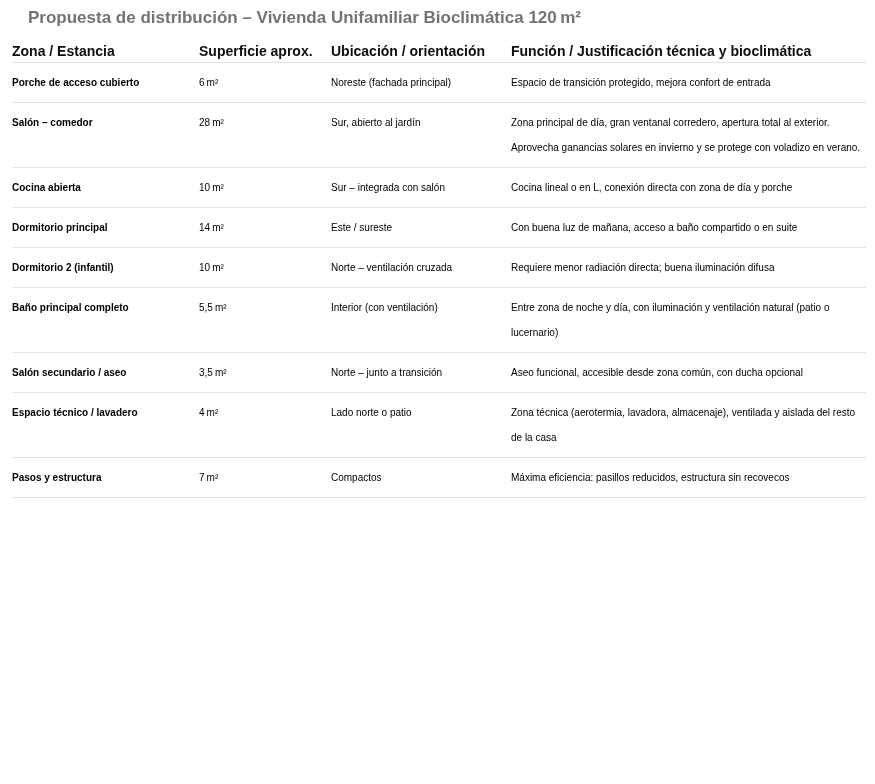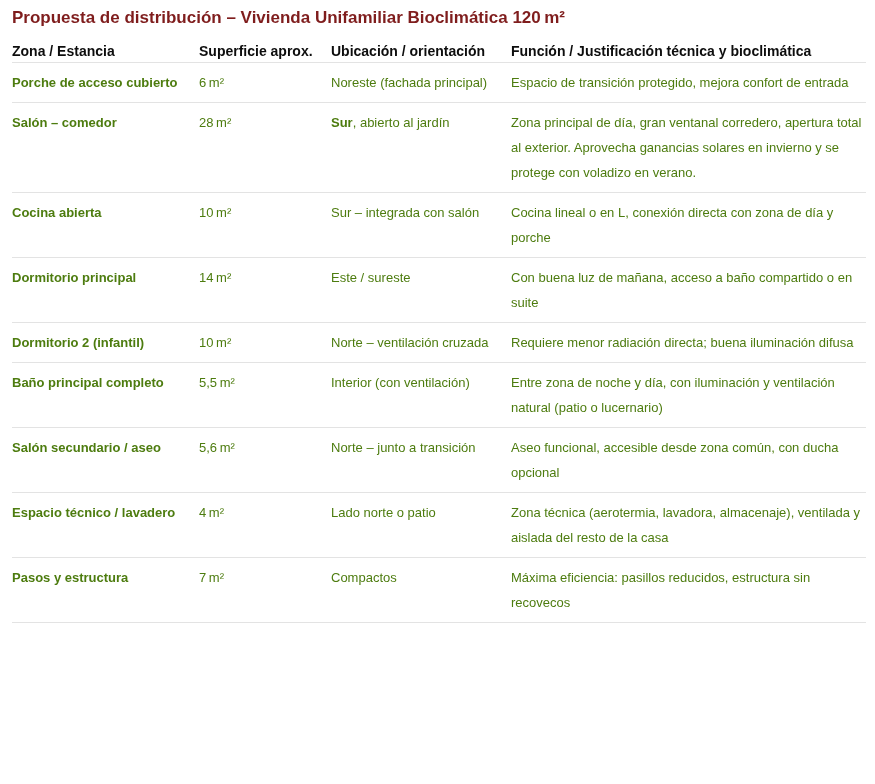--- a/index.html
+++ b/index.html
@@ -13,22 +13,22 @@
     font-family: "Liberation Sans", sans-serif;
     color: #0d0d0d;
   }
   .page {
     padding: 8px 9px 0 12px;
   }
   h1.page-title {
     font-size: 17px;
     line-height: 20px;
     font-weight: 700;
-    margin: 0 0 14px 0;
-    color: #7f1d1d;
+    margin: 0 0 14px 16px;
+    color: #737373;
   }
   table.dist-table {
     border-collapse: collapse;
     table-layout: fixed;
     width: 854px;
   }
   col.c1 { width: 187px; }
   col.c2 { width: 132px; }
   col.c3 { width: 180px; }
   col.c4 { width: 355px; }
@@ -37,31 +37,31 @@
     font-size: 14px;
     font-weight: 700;
     line-height: 18px;
     padding: 0 16px 2px 0;
     border-bottom: 1px solid #e3e3e3;
     vertical-align: bottom;
     color: #0d0d0d;
   }
   th:last-child { padding-right: 0; }
   td {
-    font-size: 13px;
+    font-size: 10px;
     font-weight: 400;
     line-height: 25px;
     vertical-align: top;
     padding: 7px 16px 7px 0;
     border-bottom: 1px solid #e3e3e3;
-    color: #4d7c0f;
+    color: #000000;
   }
   td:last-child { padding-right: 0; }
   td.zona { font-weight: 700; }
-  .bold { font-weight: 700; }
+  .bold { font-weight: 400; }
 </style>
 </head>
 <body>
 
 <div class="page">
   <h1 class="page-title">Propuesta de distribución – Vivienda Unifamiliar Bioclimática 120 m²</h1>
 
   <table class="dist-table">
     <colgroup>
       <col class="c1">
@@ -118,21 +118,21 @@
 
   <tr>
     <td class="zona">Baño principal completo</td>
     <td>5,5 m²</td>
     <td><span class="bold"></span><span>Interior (con ventilación)</span></td>
     <td>Entre zona de noche y día, con iluminación y ventilación natural (patio o lucernario)</td>
   </tr>
 
   <tr>
     <td class="zona">Salón secundario / aseo</td>
-    <td>5,6 m²</td>
+    <td>3,5 m²</td>
     <td><span class="bold"></span><span>Norte – junto a transición</span></td>
     <td>Aseo funcional, accesible desde zona común, con ducha opcional</td>
   </tr>
 
   <tr>
     <td class="zona">Espacio técnico / lavadero</td>
     <td>4 m²</td>
     <td><span class="bold"></span><span>Lado norte o patio</span></td>
     <td>Zona técnica (aerotermia, lavadora, almacenaje), ventilada y aislada del resto de la casa</td>
   </tr>

